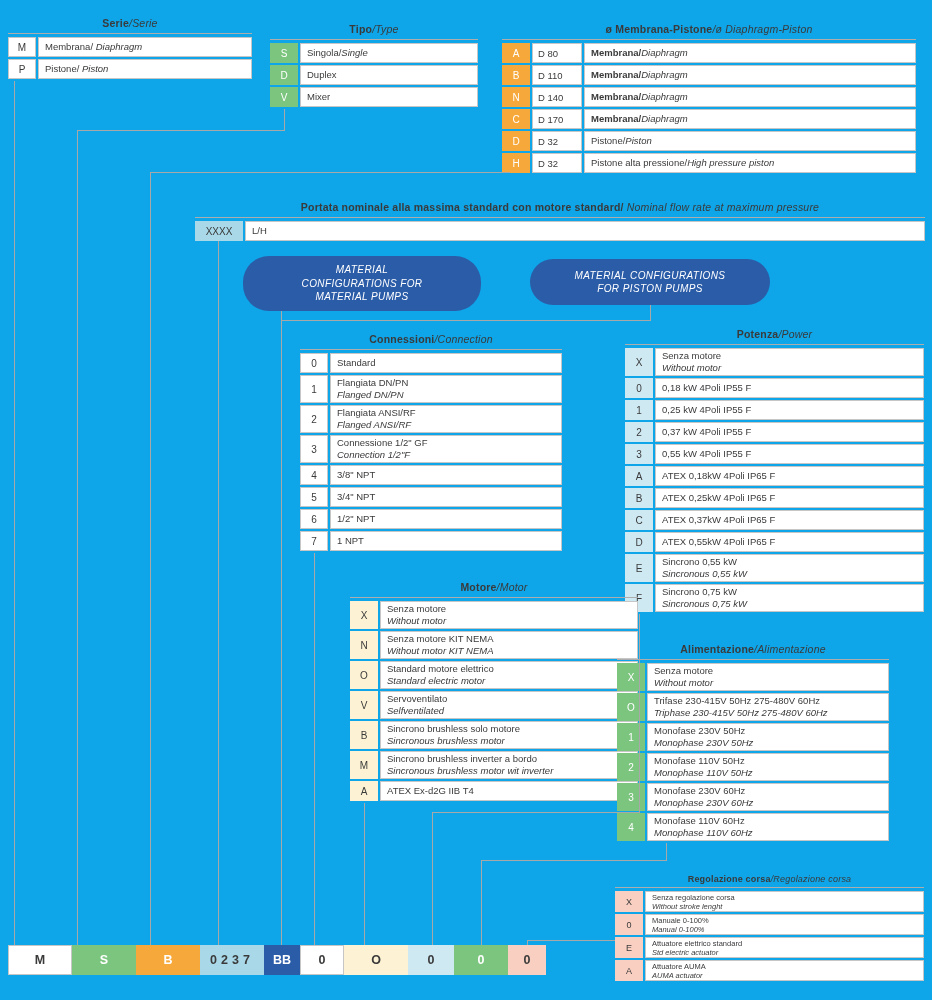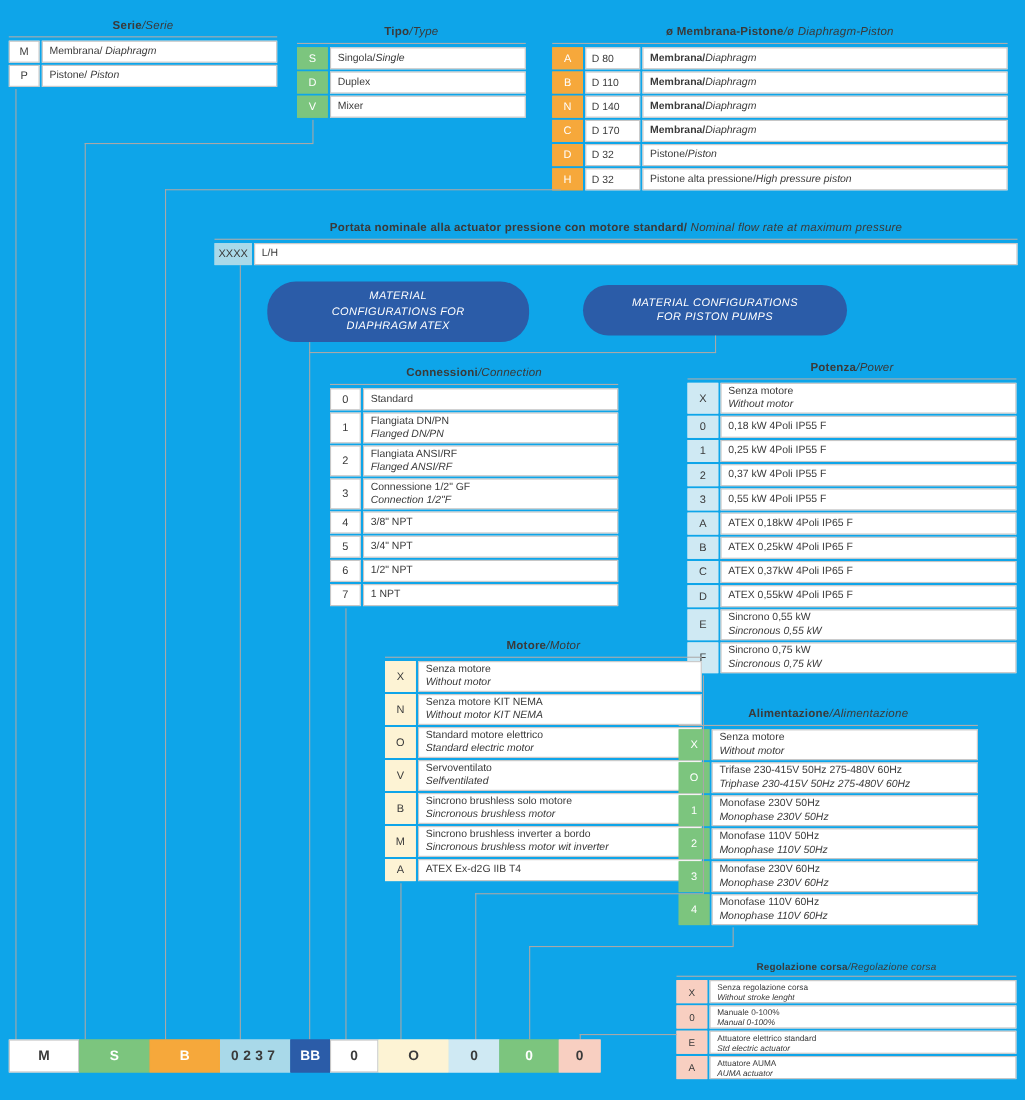--- a/index.html
+++ b/index.html
@@ -14,21 +14,21 @@
   .trow{display:flex;margin-bottom:2px}
   .one{height:20px}
   .two{height:28px}
   .tkey{flex:none;width:28px;margin-right:2px;display:flex;align-items:center;justify-content:center;
         font-size:10px;border:1px solid transparent}
   .tsize{flex:none;width:50px;margin-right:2px;border:1px solid #c6c6c6;display:flex;align-items:center;
          padding-left:5px;font-size:9.5px;background:#fff}
   .tdesc{flex:1;border:1px solid #c6c6c6;padding:1px 6px;display:flex;flex-direction:column;
          justify-content:center;font-size:9.5px;line-height:1.25;background:#fff}
   .tline{white-space:nowrap}
-  .portata .tkey{width:34px}
+  .portata .tkey{width:48px}
   .small .thead{font-size:9px;padding:2px 2px 3px}
   .small .tdesc{font-size:7.5px;line-height:1.2}
   .small .two{height:21px}
   .small .tkey{font-size:9px}
   .pill{position:absolute;background:#2b5ca8;color:#fff;border-radius:26px;display:flex;flex-direction:column;
         justify-content:center;font-size:10px;font-style:italic;text-align:center;letter-spacing:.4px}
   .pill div{line-height:1.35}
   .ln{position:absolute;background:#a8a8a8}
   .lv{width:1px}
   .lh{height:1px}
@@ -126,21 +126,21 @@
       </div>
       <div class="trow one">
         <div class="tkey" style="background: rgb(246, 168, 59); color: rgb(255, 255, 255); border-color: rgb(246, 168, 59);">H</div>
         <div class="tsize">D 32</div>
         <div class="tdesc">
           <div class="tline"><span>Pistone alta pressione/</span><span class="ti">High pressure piston</span></div>
         </div>
       </div>
     </div>
   <div class="tbl portata" style="left:195px;top:198px;width:730px">
-      <div class="thead"><span class="tb">Portata nominale alla actuator pressione con motore standard/</span><span class="ti"> Nominal flow rate at maximum pressure</span></div>
+      <div class="thead"><span class="tb">Portata nominale alla massima standard con motore standard/</span><span class="ti"> Nominal flow rate at maximum pressure</span></div>
       <div class="trow one">
         <div class="tkey" style="background: rgb(169, 217, 233); color: rgb(58, 58, 58); border-color: rgb(169, 217, 233);">XXXX</div>
         <div class="tdesc">
           <div class="tline"><span>L/H</span></div>
         </div>
       </div>
     </div>
   <div class="tbl" style="left:300px;top:330px;width:262px">
       <div class="thead"><span class="tb">Connessioni</span><span class="ti">/Connection</span></div>
       <div class="trow one">
@@ -391,21 +391,21 @@
         <div class="tdesc">
           <div class="tline"><span>Attuatore AUMA</span></div>
           <div class="tline"><span class="ti">AUMA actuator</span></div>
         </div>
       </div>
     </div>
 
   <div class="pill" id="pill-d" style="left:243px;top:256px;width:238px;height:55px">
     <div>MATERIAL</div>
     <div>CONFIGURATIONS FOR</div>
-    <div>DIAPHRAGM ATEX</div>
+    <div>MATERIAL PUMPS</div>
   </div>
   <div class="pill" id="pill-p" style="left:530px;top:259px;width:240px;height:46px">
     <div>MATERIAL CONFIGURATIONS</div>
     <div>FOR PISTON PUMPS</div>
   </div>
 
   <div class="ln lv" style="left:14px;top:81px;height:864px"></div>
   <div class="ln lv" style="left:284px;top:109px;height:21px"></div>
   <div class="ln lh" style="left:77px;top:130px;width:208px"></div>
   <div class="ln lv" style="left:77px;top:130px;height:815px"></div>

